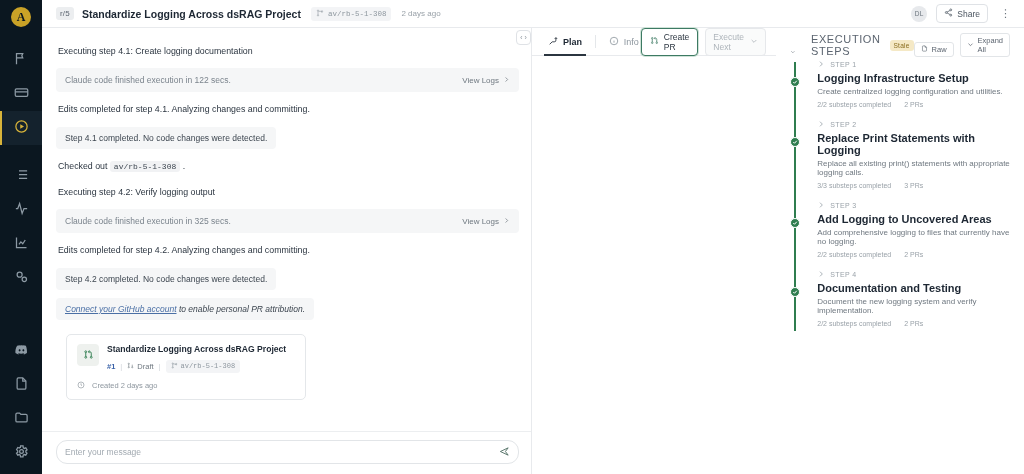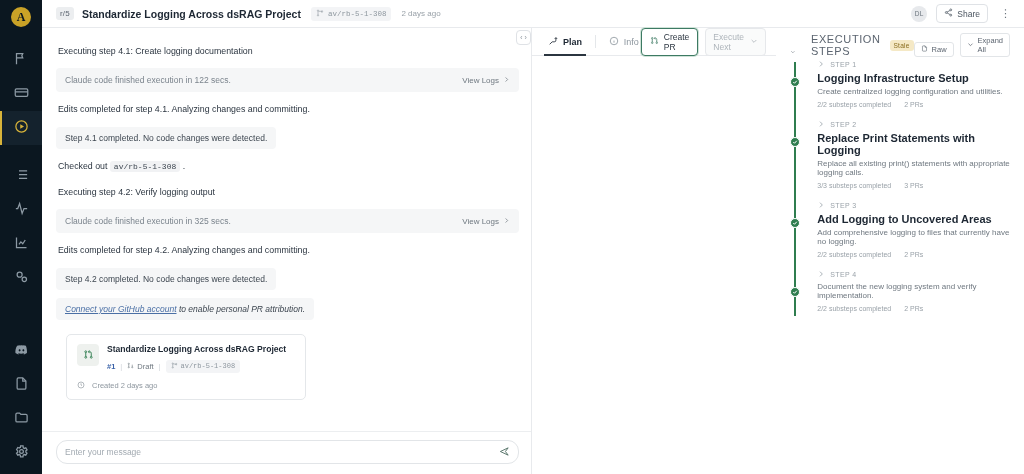--- a/index.html
+++ b/index.html
@@ -683,20 +683,21 @@
                   </svg>
               </div>
               <div class="step-kicker">
                 <span>
                   <svg viewBox="0 0 24 24" fill="none" stroke="currentColor" stroke-width="2.5">
                       <path d="M9 5l7 7-7 7"></path>
                     </svg>
                 </span>
                 <span>STEP 4</span>
               </div>
+              <div class="step-title">Documentation and Testing</div>
               <div class="step-desc">Document the new logging system and verify implementation.</div>
               <div class="step-stats">
                 <span>2/2 substeps completed</span>
                 <span>2 PRs</span>
               </div>
             </div>
 
           </div>
         </div>
       </div>

